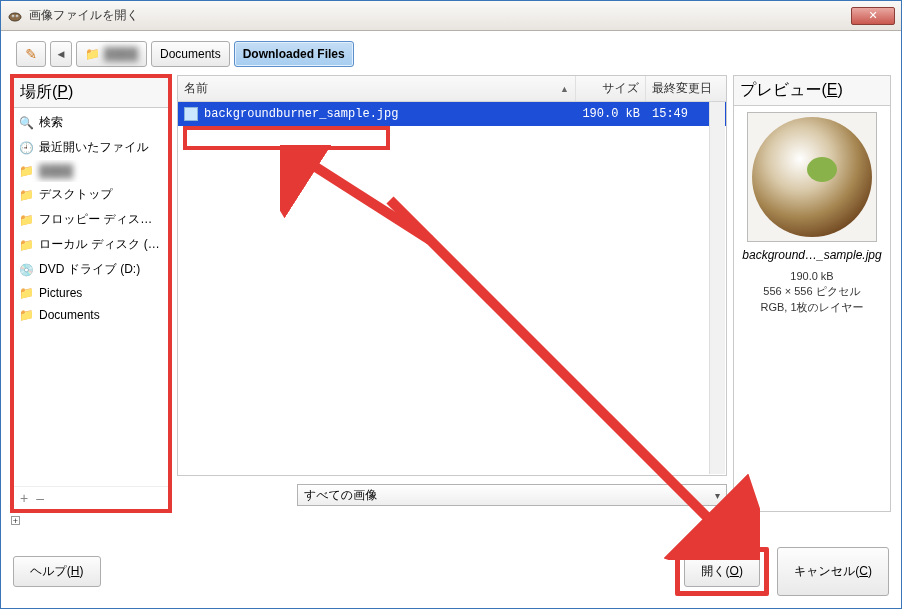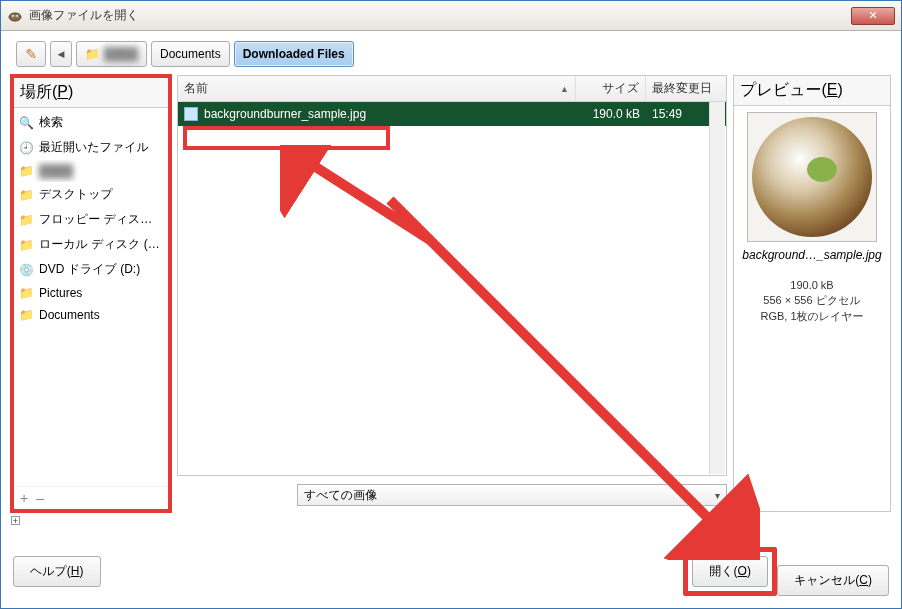--- a/index.html
+++ b/index.html
@@ -25,43 +25,43 @@
   .add-remove span{color:#888;font-size:14px;cursor:pointer;}
   .center-col { flex: 1; display: flex; flex-direction: column; min-width: 0; }
   .file-list { flex: 1; border: 1px solid #c9c9c9; display:flex; flex-direction:column; background:#fff; position: relative;}
   .fl-header { display:flex; background: linear-gradient(#fafafa,#ededed); border-bottom:1px solid #d4d4d4; font-size:12px; color:#333; }
   .fl-header .col { padding:4px 6px; border-right:1px solid #e0e0e0; display:flex; align-items:center; gap:4px;}
   .fl-header .col.name{flex:1;}
   .fl-header .col.size{width:70px; justify-content:flex-end;}
   .fl-header .col.date{width:80px; border-right:none;}
   .fl-rows{flex:1; overflow:hidden;}
   .fl-row{display:flex; align-items:center; font-size:12px;}
-  .fl-row.selected{background:#14532d; color:#fff;}
+  .fl-row.selected{background:#1d4ed8; color:#fff;font-family:Liberation Mono, monospace;}
   .fl-row .cell{padding:5px 6px;}
   .fl-row .cell.name{flex:1; display:flex; align-items:center; gap:6px;}
   .fl-row .cell.size{width:70px; text-align:right;}
   .fl-row .cell.date{width:80px;}
   .file-icon{width:14px;height:14px;display:inline-block;background:#cbe7ff;border:1px solid #89b6d8;font-size:8px;}
   .scrollbar{position:absolute;right:1px;top:26px;bottom:1px;width:16px;background:#f1f1f1;border-left:1px solid #ddd;}
   .preview-panel{width:158px;border:1px solid #c9c9c9;display:flex;flex-direction:column;padding:0;}
   .preview-panel .panel-header{border-bottom:1px solid #ccc;}
   .preview-body{flex:1;padding:6px;text-align:center;}
   .thumb{width:130px;height:130px;border:1px solid #bbb;margin:0 auto 6px auto;background:#f5f3ef;display:flex;align-items:center;justify-content:center;overflow:hidden;}
   .thumb-inner{width:120px;height:120px;border-radius:50%;background:radial-gradient(circle at 40% 35%, #fff 0%, #d9c9a9 30%, #a58550 55%, #6c421d 80%);position:relative;}
   .thumb-inner::after{content:"";position:absolute;left:55px;top:40px;width:30px;height:25px;background:#8ab24a;border-radius:50%;}
-  .preview-fn{font-style:italic;font-size:12px;margin-bottom:16px;word-break:break-all;}
+  .preview-fn{font-style:italic;font-size:12px;margin-bottom:7px;word-break:break-all;}
   .preview-meta{font-size:11px;color:#333;line-height:1.4;}
   .bottom-area{margin-top:8px;}
   .filter-row{display:flex;justify-content:flex-end;margin-bottom:6px;}
   .select{border:1px solid #b3b3b3;background:linear-gradient(#fff,#eee);width:430px;height:22px;display:flex;align-items:center;padding:0 6px;justify-content:space-between;cursor:pointer;gap:28px;}
   .select .arrow{font-size:10px;color:#555;}
   .expander{display:flex;align-items:center;gap:6px;color:#333;font-size:12px;padding:4px 0;}
   .expander-icon{width:9px;height:9px;border:1px solid #999;display:inline-flex;align-items:center;justify-content:center;font-size:9px;line-height:8px;background:#fff;}
   .button-row{display:flex;justify-content:space-between;align-items:center;margin-top:18px;padding:0 2px 2px;}
-  .button-row .right{display:flex;gap:0;align-items:flex-end;}
+  .button-row .right{display:flex;gap:8px;}
   .push-btn{border:1px solid #adadad;border-radius:3px;background:linear-gradient(#fdfdfd,#e9e9e9);padding:6px 16px;font-size:12px;cursor:pointer;}
   .open-wrap{border:5px solid #e53935;padding:4px;border-radius:2px;}
   .hl-box{position:absolute;border:4px solid #e53935;pointer-events:none;}
   .hl-filename{left:183px;top:126px;width:207px;height:24px;}
   .arrow-svg{position:absolute;pointer-events:none;}
   .under{ text-decoration: underline; }
 </style>
 </head>
 <body>
 

